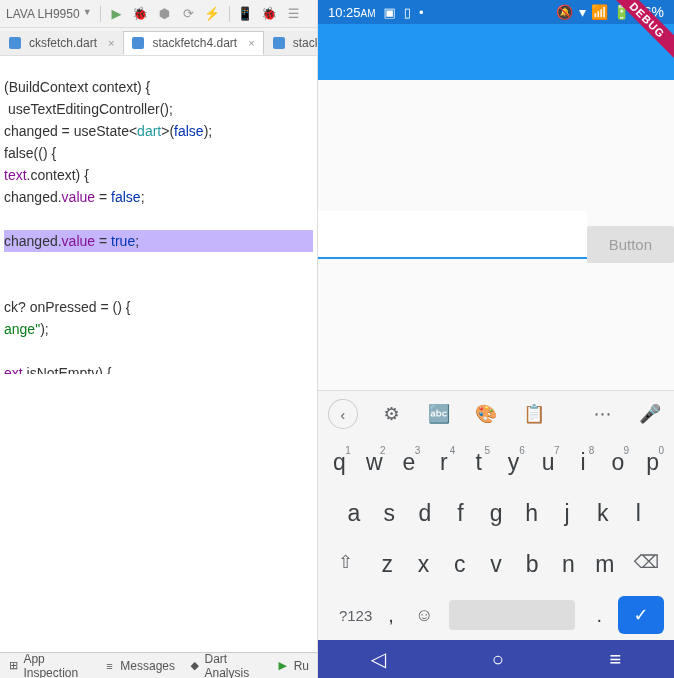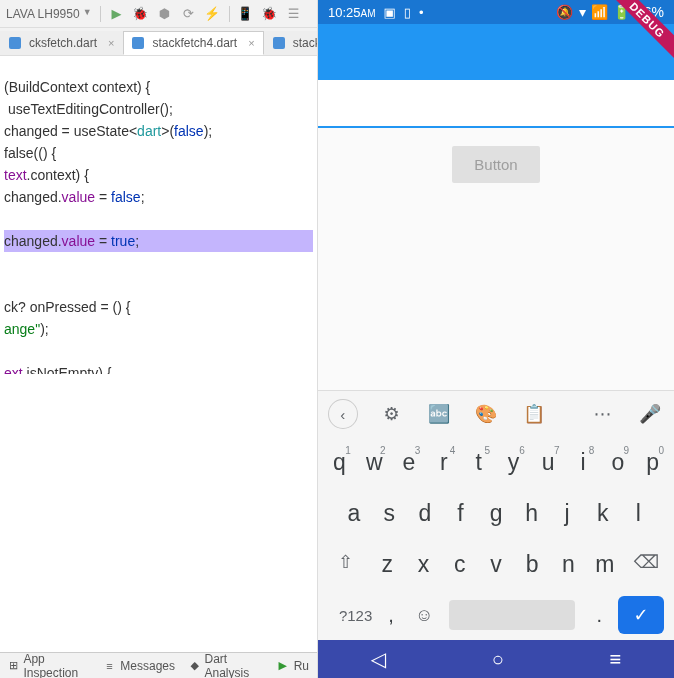--- a/index.html
+++ b/index.html
@@ -26,21 +26,21 @@
 .bb-item{display:flex;align-items:center;gap:4px}
 .bb-ico{width:14px;height:14px;display:flex;align-items:center;justify-content:center;font-size:11px}
 .spacer{flex:1}
 .phone{width:357px;height:678px;background:#fff;display:flex;flex-direction:column;position:relative;border-left:1px solid #ddd}
 .status-bar{height:24px;background:#1976d2;color:#fff;display:flex;align-items:center;padding:0 10px;font-size:13px;justify-content:space-between}
 .st-left{display:flex;align-items:center;gap:8px}
 .st-right{display:flex;align-items:center;gap:5px;font-size:14px}
 .app-bar{height:56px;background:#2196f3}
 .debug-ribbon{position:absolute;top:0;right:0;width:70px;height:70px;overflow:hidden;pointer-events:none}
 .debug-ribbon-inner{position:absolute;top:12px;right:-24px;transform:rotate(45deg);background:#c2185b;color:#fff;font-size:11px;font-weight:bold;padding:2px 28px;letter-spacing:1px}
-.app-body{flex:1;background:#fafafa;display:flex;flex-direction:column;align-items:center}
+.app-body{flex:1;background:#fafafa;display:flex;flex-direction:row;align-items:center}
 .tf{width:100%;height:48px;background:#fff;border-bottom:2px solid #2196f3}
 .btn{margin-top:18px;padding:10px 22px;background:#e0e0e0;color:#9e9e9e;font-size:15px;border-radius:2px}
 .kbd{background:#f5f5f5;border-top:1px solid #ddd}
 .kbd-tools{height:46px;display:flex;align-items:center;padding:0 10px;gap:20px}
 .kt-ico{width:28px;height:28px;display:flex;align-items:center;justify-content:center;color:#5f6368;font-size:18px}
 .kt-back{width:30px;height:30px;border:1px solid #ccc;border-radius:50%;display:flex;align-items:center;justify-content:center;color:#5f6368;font-size:15px}
 .kbd-row{display:flex;justify-content:space-around;padding:6px 4px}
 .key{flex:1;text-align:center;font-size:23px;color:#3c4043;padding:6px 0;position:relative;font-family:sans-serif}
 .key sup{font-size:10px;position:absolute;top:2px;right:6px;color:#80868b}
 .key-shift,.key-del{flex:1.3;font-size:18px;color:#5f6368}

